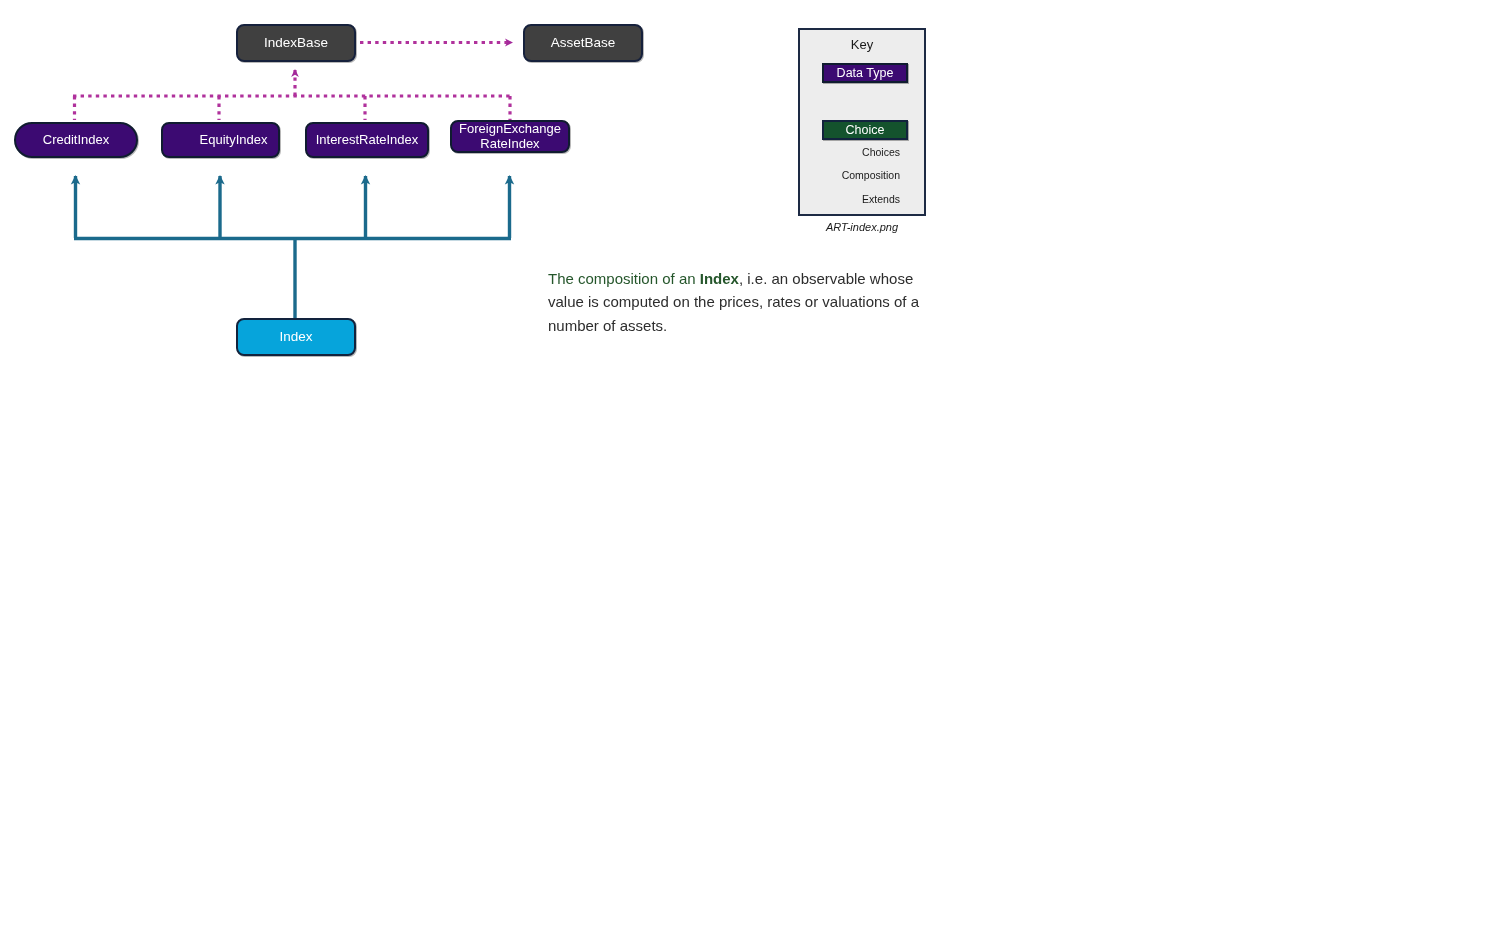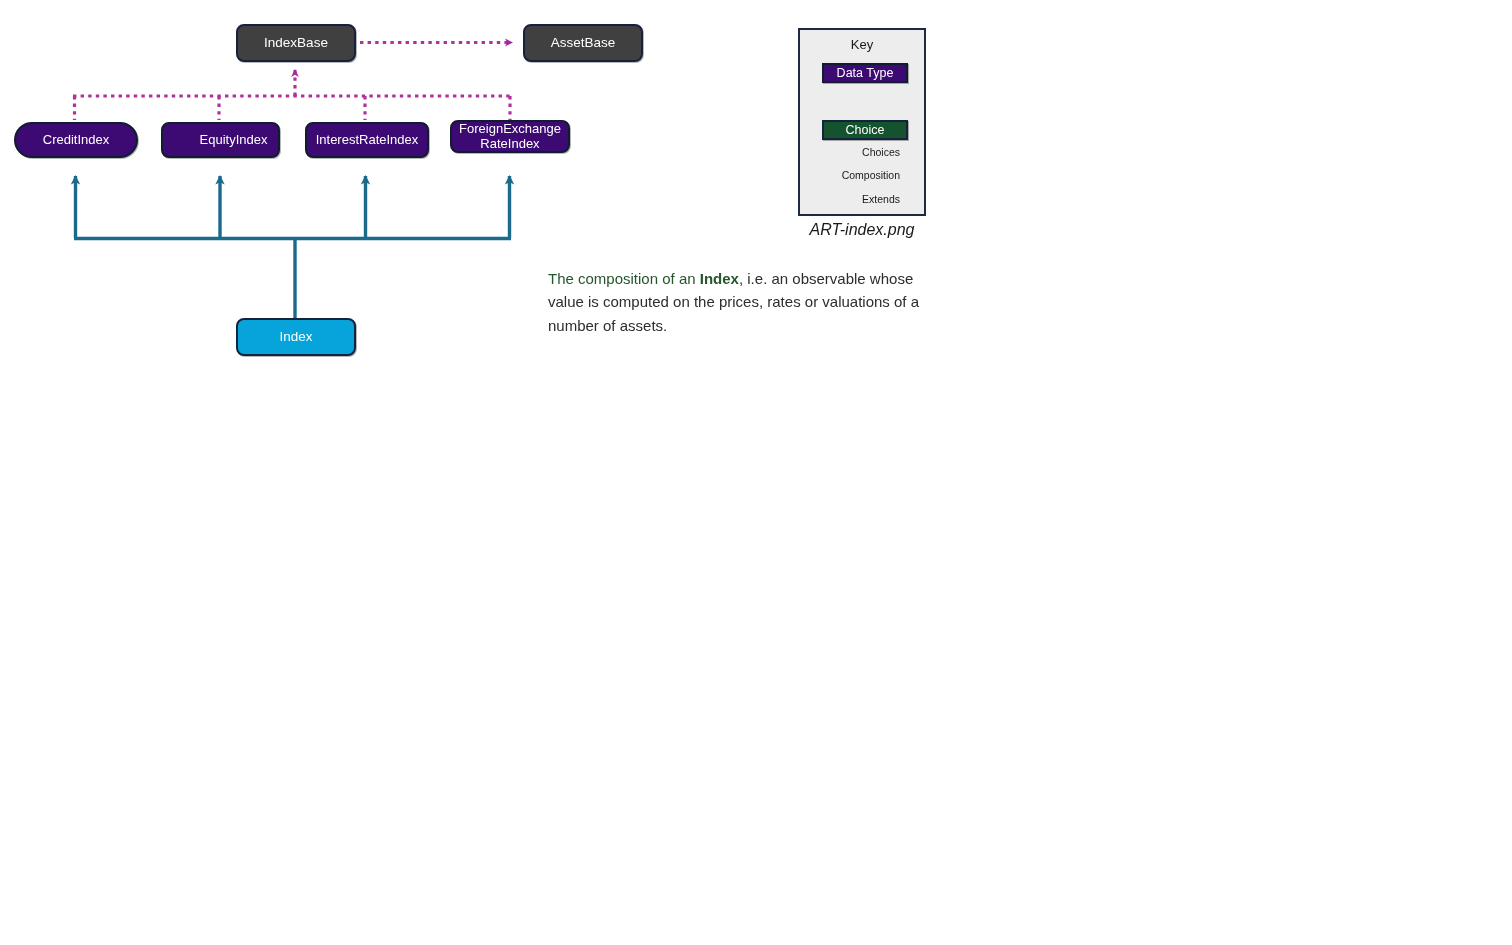--- a/index.html
+++ b/index.html
@@ -103,21 +103,21 @@
     margin-top: 8px;
   }
   #key-label-choices     { left: 10px; top: 108px; width: 90px; }
   #key-label-composition { left: 2px;  top: 131px; width: 98px; }
   #key-label-extends     { left: 10px; top: 155px; width: 90px; }
   #key-caption {
     position: absolute;
     left: 798px; top: 221px;
     width: 128px;
     text-align: center;
-    font-size: 16px;
+    font-size: 11px;
     font-style: italic;
     color: #1a1a1a;
     z-index: 6;
   }
 
   
   #description {
     position: absolute;
     left: 548px; top: 252px;
     width: 385px;

